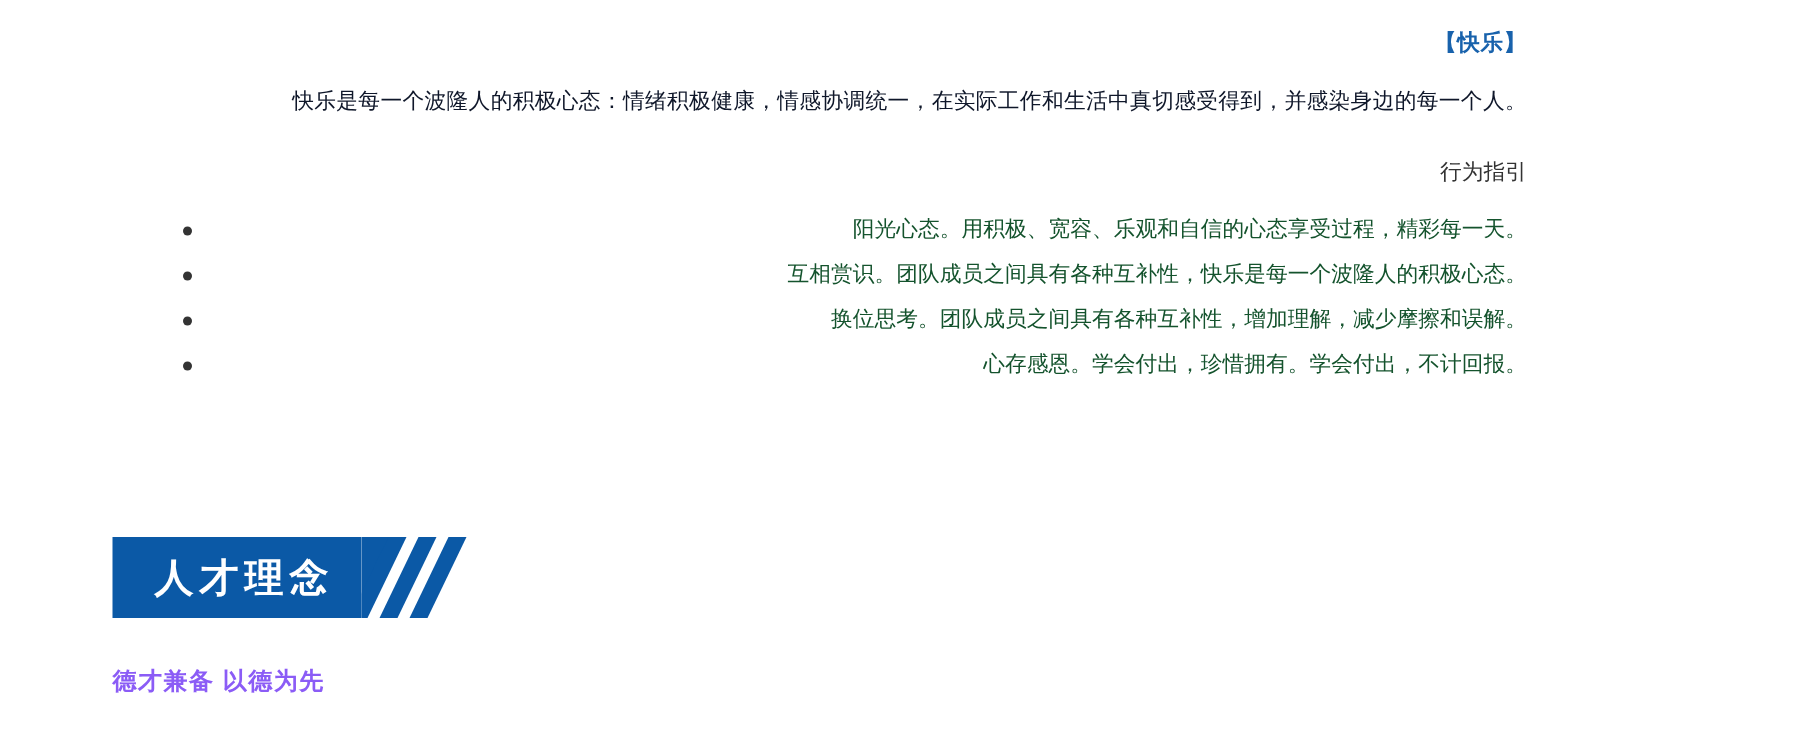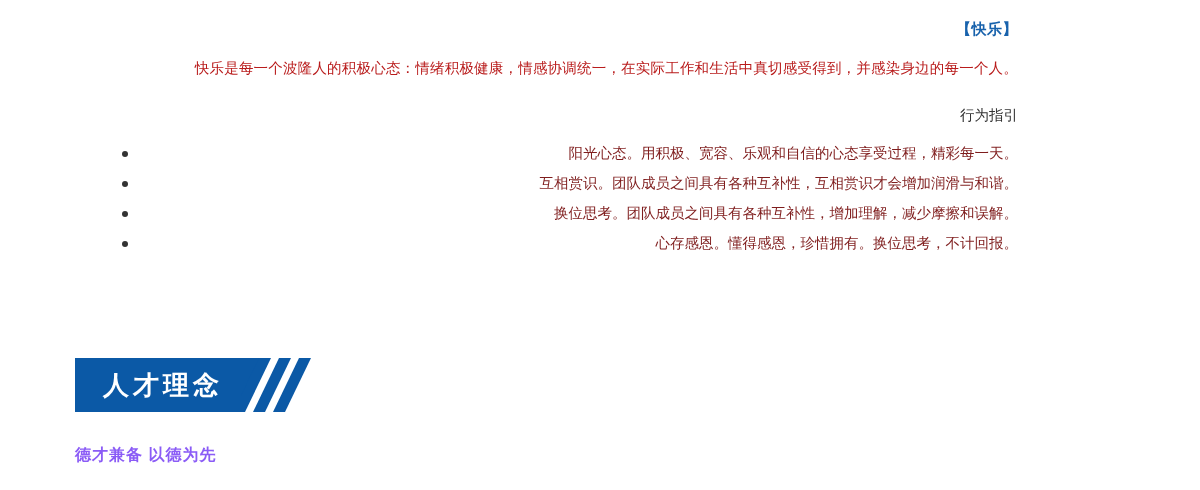--- a/index.html
+++ b/index.html
@@ -35,21 +35,21 @@
     color: #1862ac;
     font-size: 15px;
     font-weight: bold;
     line-height: 22px;
     letter-spacing: 0.5px;
   }
 
   .section-paragraph {
     margin-top: 16px;
     font-size: 14.5px;
-    color: #b91c1c;
+    color: #0f172a;
     line-height: 24px;
     letter-spacing: 0.2px;
     white-space: nowrap;
     font-family: Liberation Serif, serif;
   }
 
   .guide-heading {
     margin-top: 24px;
     font-size: 14.5px;
     color: #333333;
@@ -58,21 +58,21 @@
 
   ul.guide-list {
     margin: 12px 0 0 0;
     padding: 0;
     list-style: none;
   }
   ul.guide-list li {
     position: relative;
     padding-left: 22px;
     font-size: 14.5px;
-    color: #7f1d1d;
+    color: #14532d;
     line-height: 30px;
     white-space: nowrap;
   }
   ul.guide-list li::before {
     content: "";
     position: absolute;
     left: 4px;
     top: 13px;
     width: 6px;
     height: 6px;
@@ -132,23 +132,23 @@
 
   <section class="section-happy">
     <div class="section-title">【快乐】</div>
 
     <p class="section-paragraph">快乐是每一个波隆人的积极心态：情绪积极健康，情感协调统一，在实际工作和生活中真切感受得到，并感染身边的每一个人。</p>
 
     <div class="guide-heading">行为指引</div>
 
     <ul class="guide-list">
       <li>阳光心态。用积极、宽容、乐观和自信的心态享受过程，精彩每一天。</li>
-      <li>互相赏识。团队成员之间具有各种互补性，互相赏识才会增加润滑与和谐。</li>
+      <li>互相赏识。团队成员之间具有各种互补性，快乐是每一个波隆人的积极心态。</li>
       <li>换位思考。团队成员之间具有各种互补性，增加理解，减少摩擦和误解。</li>
-      <li>心存感恩。懂得感恩，珍惜拥有。换位思考，不计回报。</li>
+      <li>心存感恩。学会付出，珍惜拥有。学会付出，不计回报。</li>
     </ul>
   </section>
 
   <div class="banner">
     <div class="banner-block">
       <span class="banner-text">人才理念</span>
     </div>
     <div class="banner-slashes">
       <svg width="80" height="54" viewBox="0 0 80 54" xmlns="http://www.w3.org/2000/svg">
         <polygon points="0,0 26,0 0,54 -26,54" fill="#0b59a6"></polygon>

